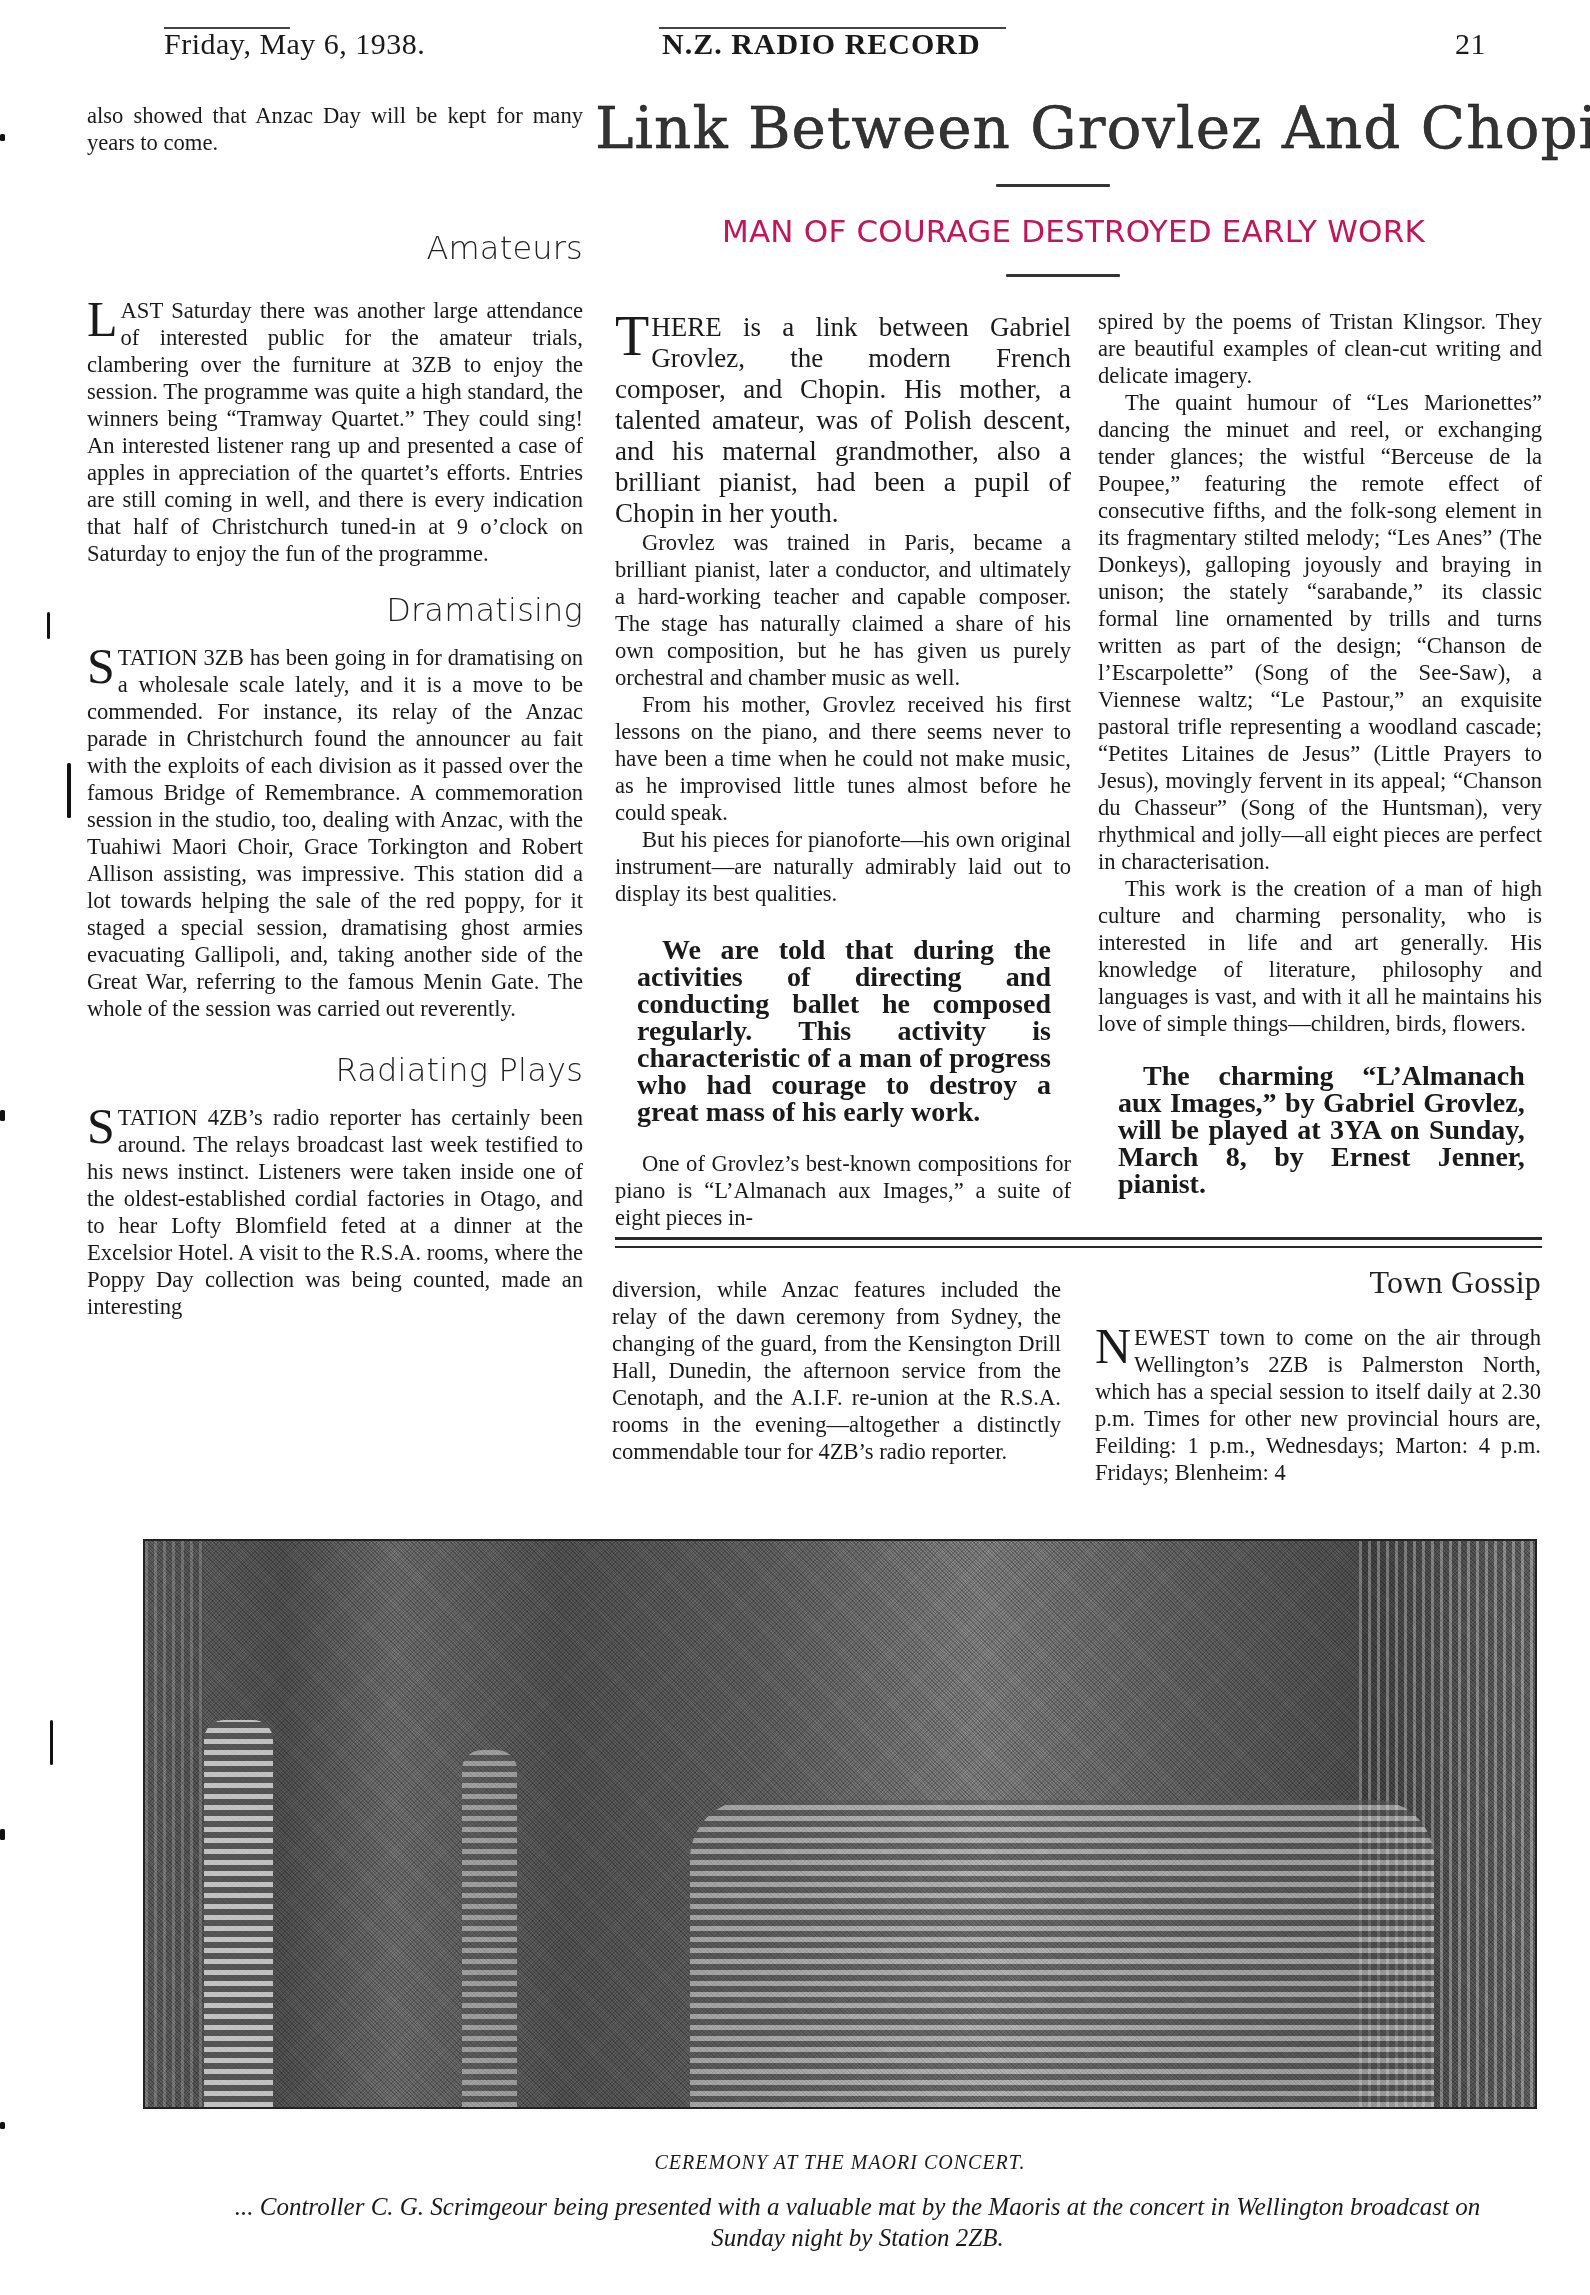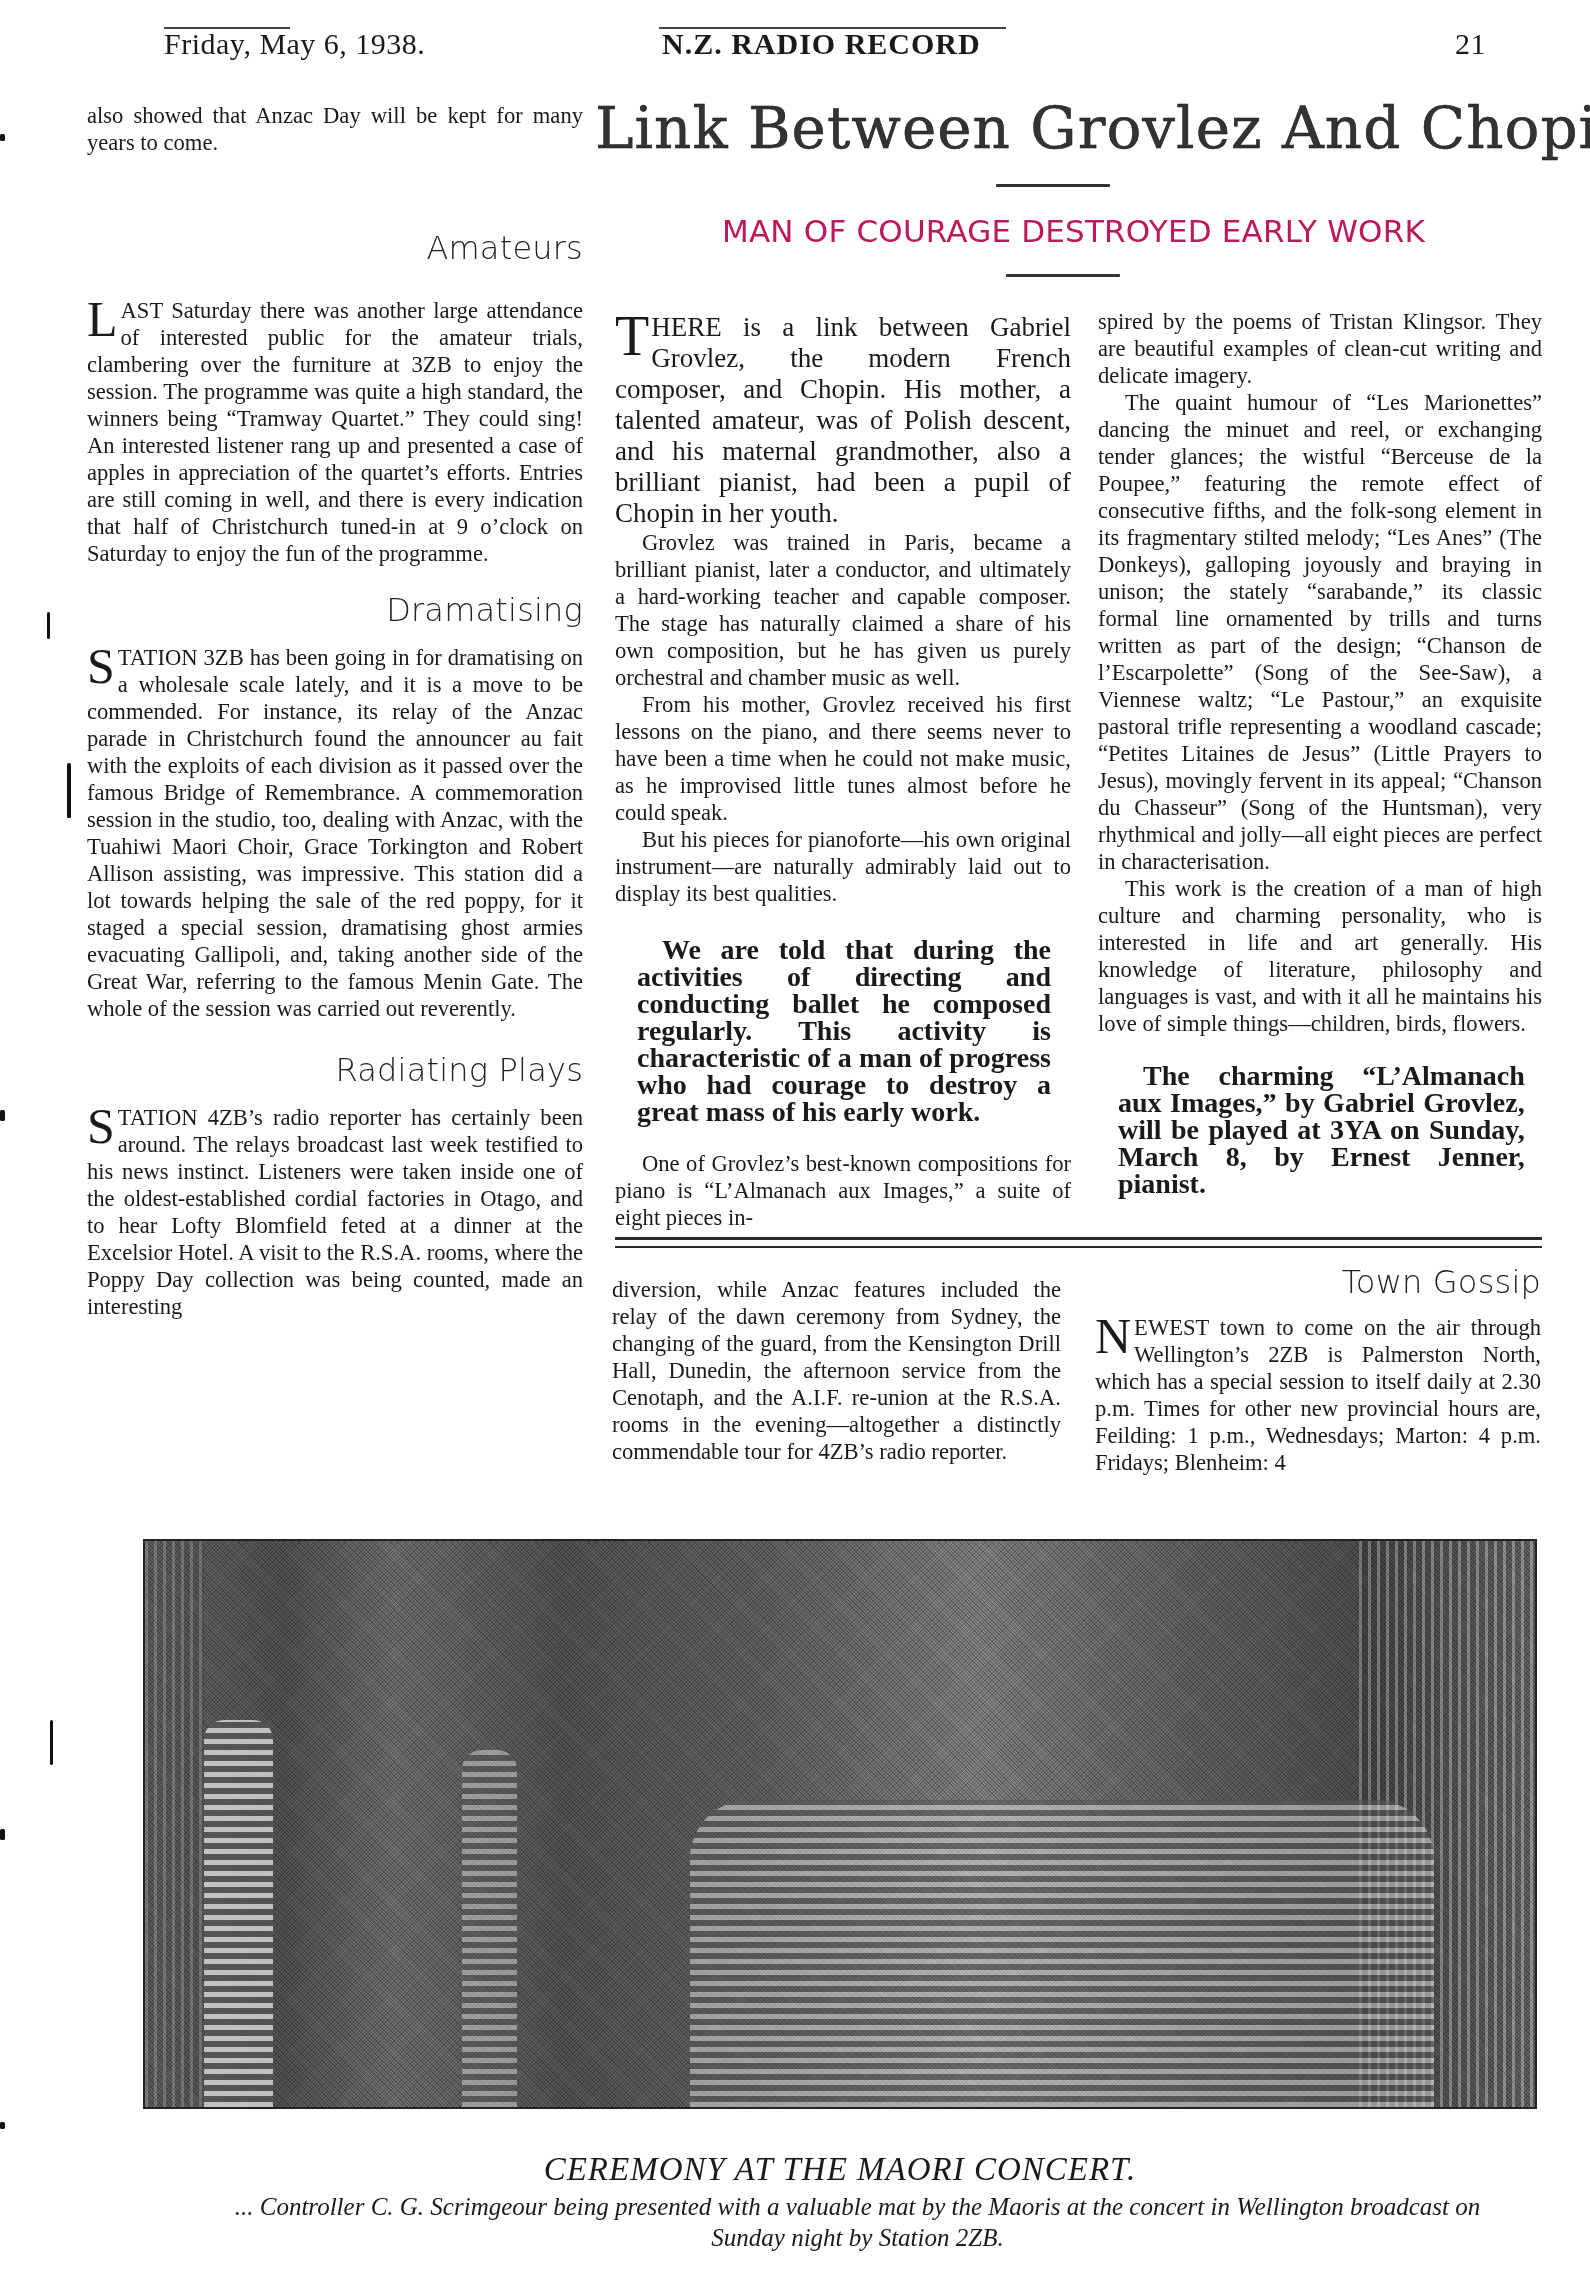--- a/index.html
+++ b/index.html
@@ -26,21 +26,21 @@
   .callout p { margin: 0; text-indent: 25px; }
   .double-rule { border-top: 3px solid #2a2a2a; border-bottom: 2px solid #2a2a2a; height: 6px; }
   .photo { position: absolute; left: 143px; top: 1539px; width: 1394px; height: 570px;
            border: 2px solid #222; box-sizing: border-box; overflow: hidden;
            background:
              repeating-linear-gradient(45deg, rgba(0,0,0,0.25) 0 1px, transparent 1px 2.5px),
              repeating-linear-gradient(-45deg, rgba(0,0,0,0.18) 0 1px, transparent 1px 2.5px),
              linear-gradient(90deg, #6d6d6d 0%, #585858 10%, #777 18%, #5a5a5a 30%, #6a6a6a 45%, #8a8a8a 60%, #6a6a6a 75%, #555 88%, #7a7a7a 100%); }
   .photo .figure { position: absolute; bottom: 0; background: repeating-linear-gradient(0deg, #ddd 0 5px, #555 5px 11px); opacity: 0.8; border-radius: 20px 20px 0 0; }
   .photo .curtain { position: absolute; top: 0; bottom: 0; background: repeating-linear-gradient(90deg, rgba(255,255,255,0.25) 0 3px, rgba(0,0,0,0.15) 3px 9px); }
-  .caption-title { font-style: italic; font-size: 33px; text-align: center; letter-spacing: 1px; }
+  .caption-title { font-style: italic; font-size: 20px; text-align: center; letter-spacing: 1px; }
   .caption-body { font-style: italic; font-size: 25px; text-align: center; line-height: 31px; }
   .margin-mark { position: absolute; width: 5px; background: #111; border-radius: 1.5px; }
 </style>
 </head>
 <body>
 
 <div class="runhead-rule" style="left:164px;width:126px;"></div>
 <div class="runhead-rule" style="left:659px;width:347px;"></div>
 <div class="abs runhead" style="left:164px;">Friday, May 6, 1938.</div>
 <div class="abs runhead" style="left:662px;font-weight:bold;letter-spacing:1px;">N.Z. RADIO RECORD</div>
@@ -92,21 +92,21 @@
   </div>
 </div>
 
 <div class="abs double-rule" style="left:615px;top:1237px;width:927px;"></div>
 
 <div class="col" style="left:612px;top:1276px;width:449px;">
   <p class="noindent">diversion, while Anzac features included the relay of the dawn ceremony from Sydney, the changing of the guard, from the Kensington Drill Hall, Dunedin, the afternoon service from the Cenotaph, and the A.I.F. re-union at the R.S.A. rooms in the evening—altogether a distinctly commendable tour for 4ZB’s radio reporter.</p>
 </div>
 
 <div class="col" style="left:1095px;top:1269px;width:446px;">
-  <div class="subhead" style="margin-bottom:18px;">Town Gossip</div>
+  <div class="subhead" style="margin-bottom:28px;font-family:Liberation Serif, serif;">Town Gossip</div>
   <p class="noindent">
     <span style="float:left;font-size:50px;line-height:44px;padding-right:3px;">N</span><span>EWEST town to come on the air through Wellington’s 2ZB is Palmerston North, which has a special session to itself daily at 2.30 p.m. Times for other new provincial hours are, Feilding: 1 p.m., Wednesdays; Marton: 4 p.m. Fridays; Blenheim: 4</span>
   </p>
 </div>
 
 <div class="photo" title="halftone-photo-maori-concert-ceremony">
   <div class="curtain" style="left:1214px;width:178px;"></div>
   <div class="curtain" style="left:0;width:59px;opacity:0.6;"></div>
   <div class="figure" style="left:59px;width:69px;height:387px;"></div>
   <div class="figure" style="left:317px;width:55px;height:357px;opacity:0.5;"></div>

